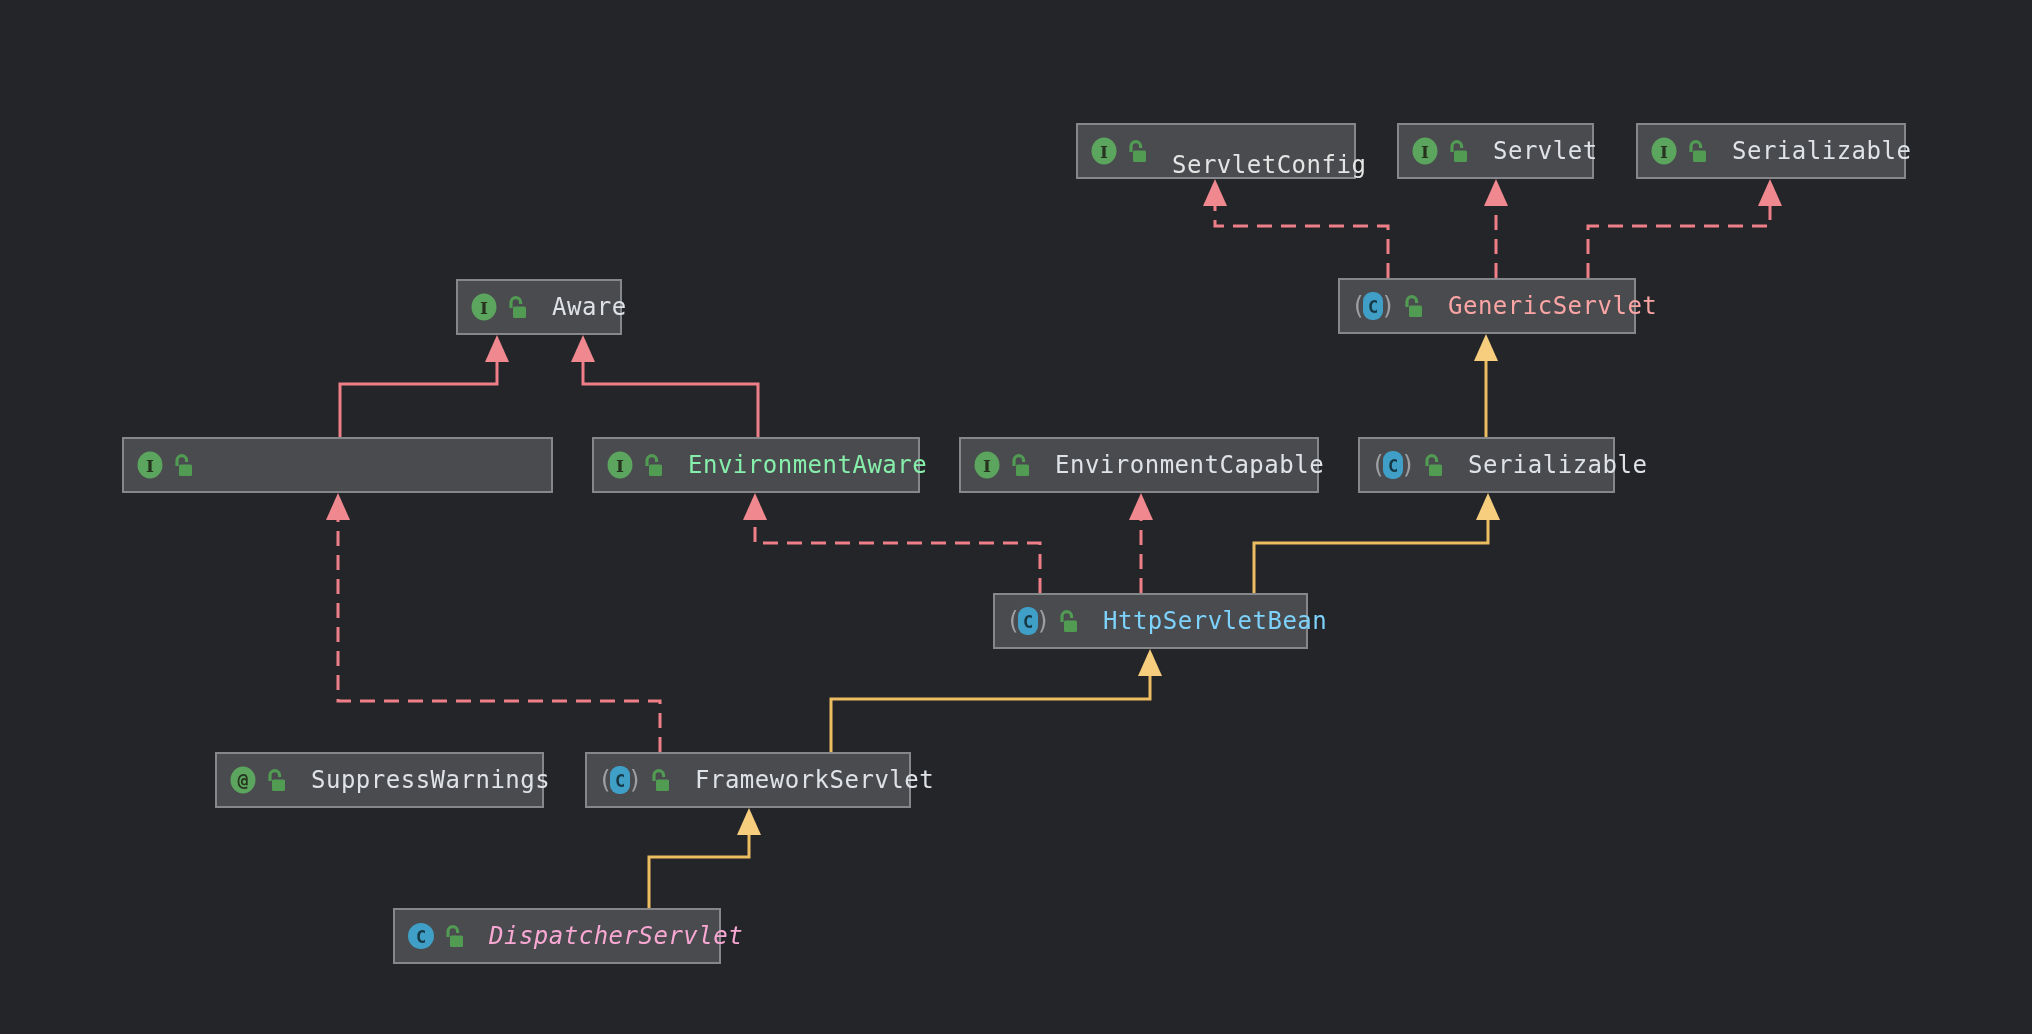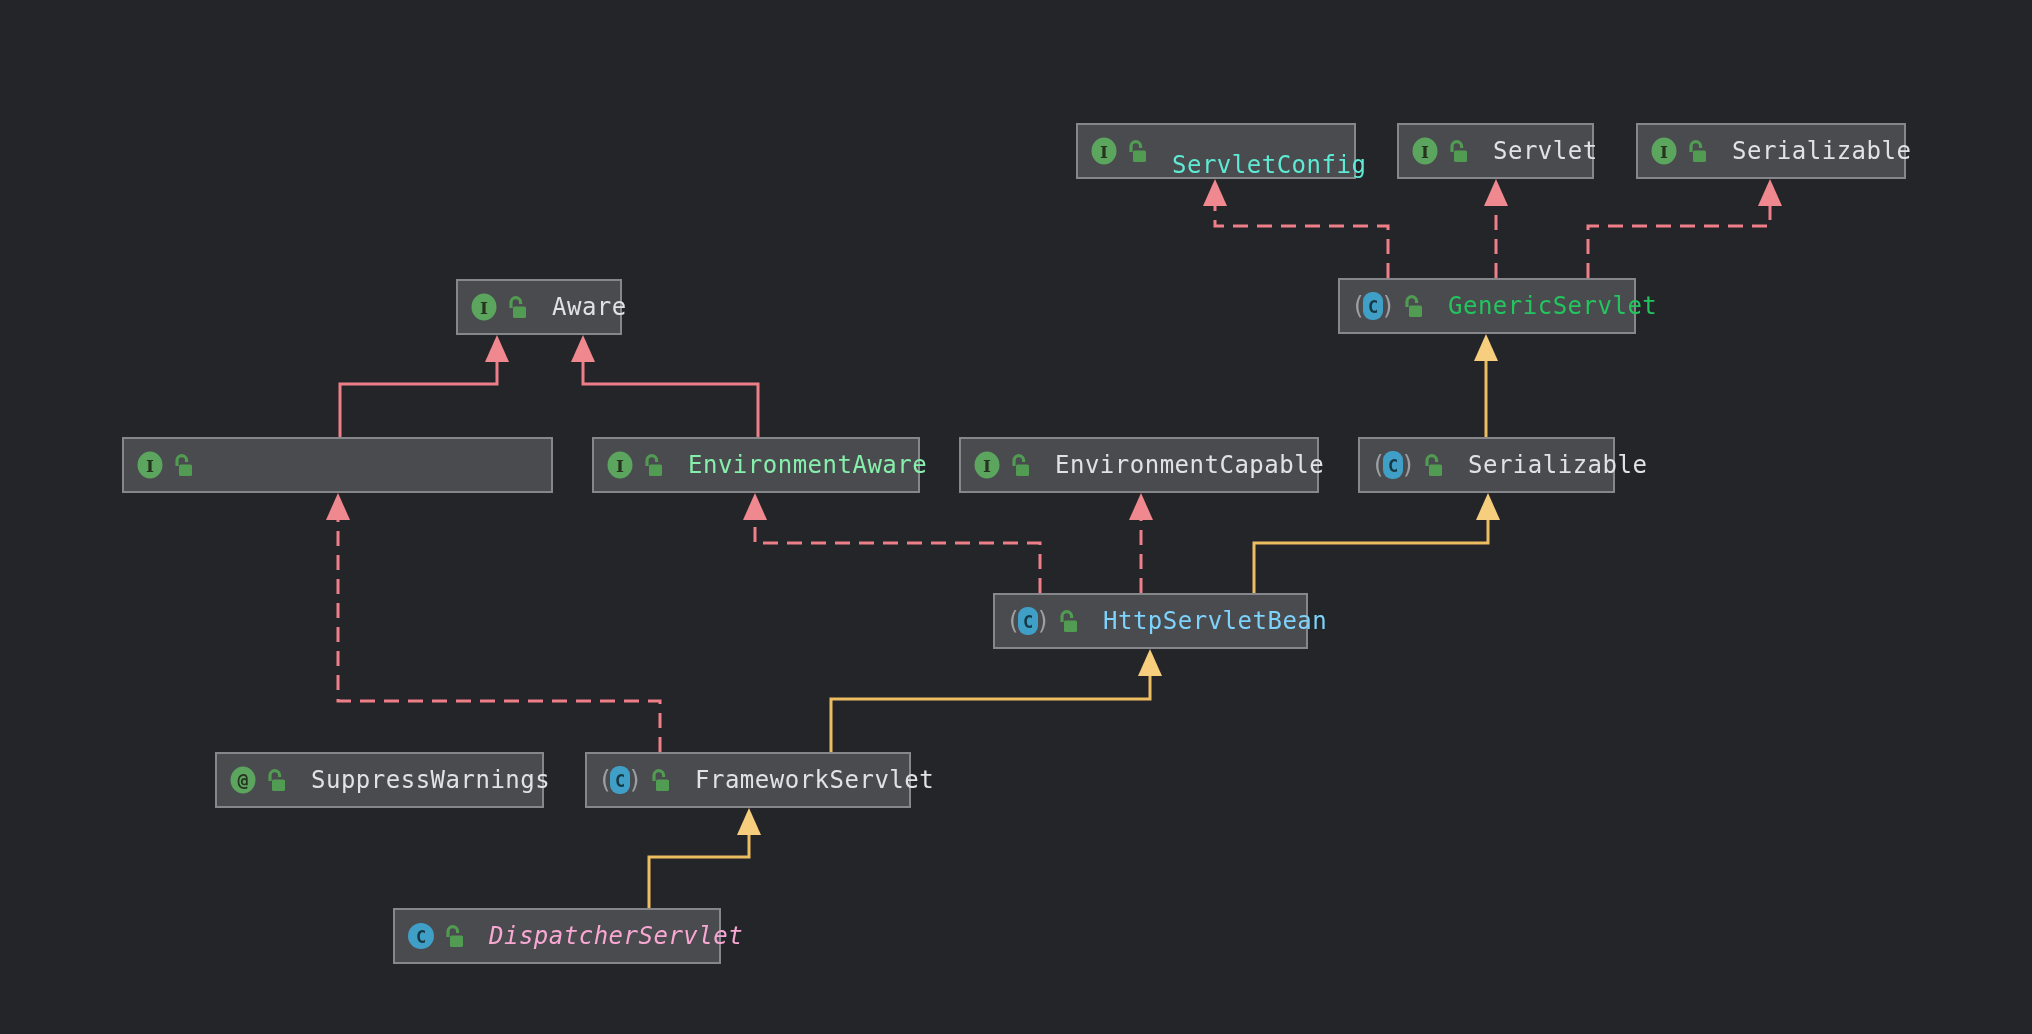--- a/index.html
+++ b/index.html
@@ -69,21 +69,21 @@
             <ellipse cx="14" cy="14" rx="12.5" ry="13.5" fill="#5ba55e"></ellipse>
             <text x="14" y="20.5" text-anchor="middle" font-size="17" font-weight="bold" font-family="DejaVu Serif,serif" fill="#26331f">I</text>
           </svg>
         </span>
         <span class="lock">
           <svg width="22" height="26">
             <path d="M4 14 V8.5 a4.8 4.8 0 0 1 9.6 0 V10" stroke="#519b53" stroke-width="3.2" fill="none"></path>
             <rect x="6" y="12.5" width="13" height="11.5" rx="1.5" fill="#519b53"></rect>
           </svg>
         </span>
-        <span class="label" style="color: #5eead4; margin-top: 27px;">ServletConfig</span>
+        <span class="label" style="color: #e5e5e5; margin-top: 27px;">ServletConfig</span>
       </div>
       <div class="node" style="left: 1397px; top: 123px; width: 197px; height: 56px; background: rgb(74, 75, 78); border-color: rgb(133, 135, 138);">
         <span class="icon">
           <svg width="28" height="28">
             <ellipse cx="14" cy="14" rx="12.5" ry="13.5" fill="#5ba55e"></ellipse>
             <text x="14" y="20.5" text-anchor="middle" font-size="17" font-weight="bold" font-family="DejaVu Serif,serif" fill="#26331f">I</text>
           </svg>
         </span>
         <span class="lock">
           <svg width="22" height="26">
@@ -131,21 +131,21 @@
             <text x="21" y="21.5" text-anchor="middle" font-size="17" font-weight="bold" font-family="DejaVu Sans Mono,monospace" fill="#173743">C</text>
             <text x="31" y="23" font-size="24" font-family="DejaVu Sans,sans-serif" fill="#9da0a3">)</text>
           </svg>
         </span>
         <span class="lock">
           <svg width="22" height="26">
             <path d="M4 14 V8.5 a4.8 4.8 0 0 1 9.6 0 V10" stroke="#519b53" stroke-width="3.2" fill="none"></path>
             <rect x="6" y="12.5" width="13" height="11.5" rx="1.5" fill="#519b53"></rect>
           </svg>
         </span>
-        <span class="label" style="color: #22c55e;">GenericServlet</span>
+        <span class="label" style="color: #fca5a5;">GenericServlet</span>
       </div>
       <div class="node" style="left: 122px; top: 437px; width: 431px; height: 56px; background: rgb(74, 75, 78); border-color: rgb(133, 135, 138);">
         <span class="icon">
           <svg width="28" height="28">
             <ellipse cx="14" cy="14" rx="12.5" ry="13.5" fill="#5ba55e"></ellipse>
             <text x="14" y="20.5" text-anchor="middle" font-size="17" font-weight="bold" font-family="DejaVu Serif,serif" fill="#26331f">I</text>
           </svg>
         </span>
         <span class="lock">
           <svg width="22" height="26">

